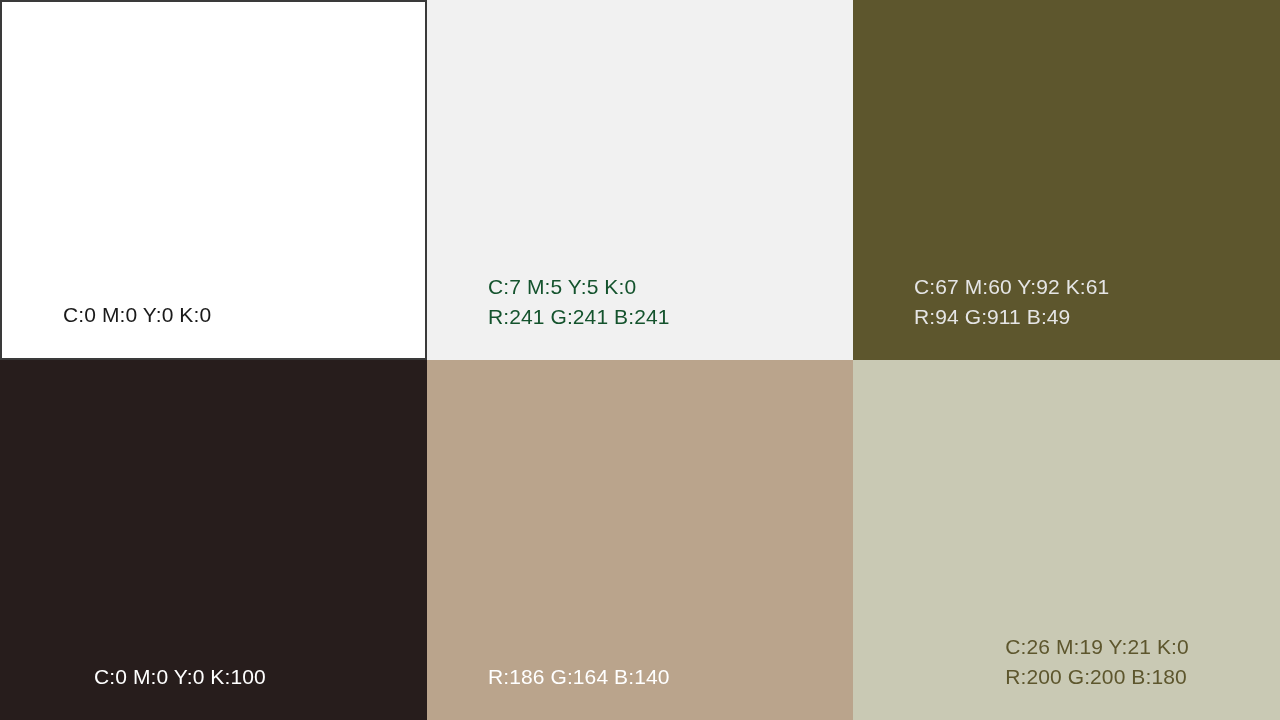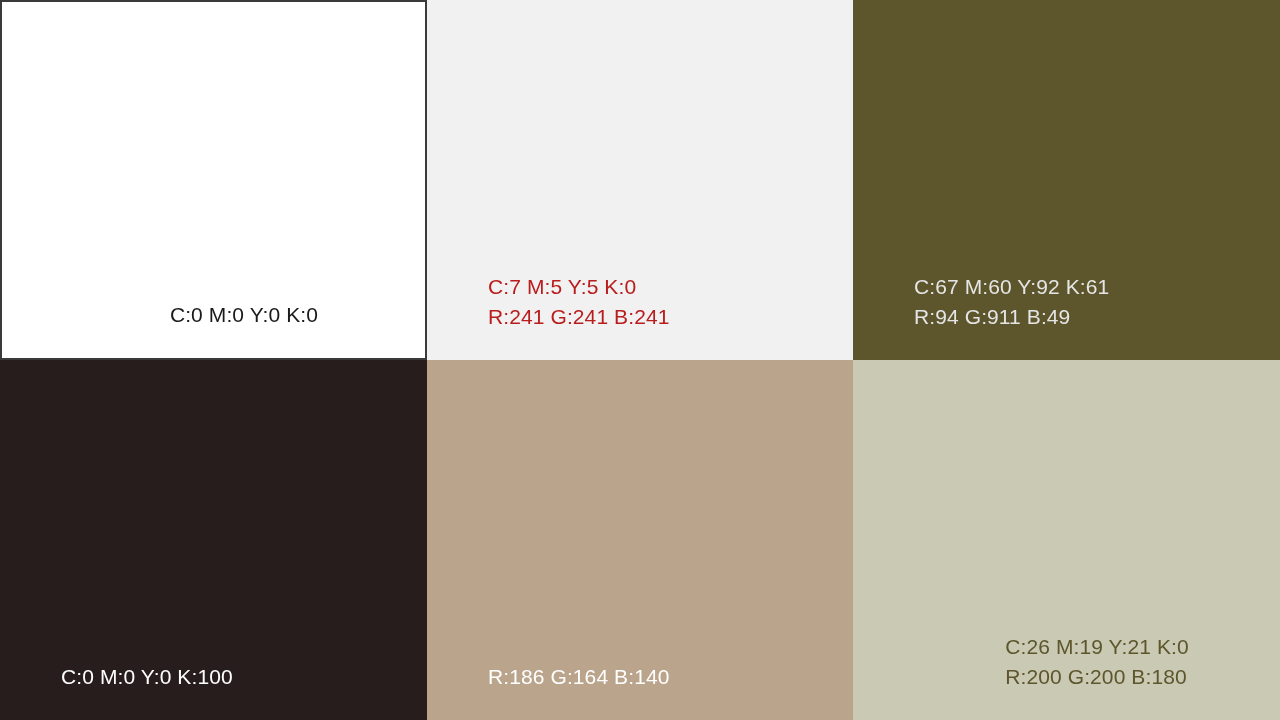--- a/index.html
+++ b/index.html
@@ -44,54 +44,54 @@
     font-size: 21px;
     letter-spacing: 0.1px;
     white-space: nowrap;
   }
 
   .caption-line {
     display: block;
   }
 
   
-  .cell-1 { grid-column: 1; grid-row: 1; text-align: center; }
+  .cell-1 { grid-column: 1; grid-row: 1; }
   .cell-2 { grid-column: 2; grid-row: 1; }
   .cell-3 { grid-column: 3; grid-row: 1; }
   .cell-4 { grid-column: 1; grid-row: 2; }
   .cell-5 { grid-column: 2; grid-row: 2; }
   .cell-6 { grid-column: 3; grid-row: 2; align-items: center; }
 </style>
 </head>
 <body>
 
 <div class="palette-grid">
 
   <div class="swatch outlined cell-1" style="background-color: rgb(255, 255, 255); border-color: rgb(58, 58, 58);">
     <div class="swatch-caption" style="color: rgb(26, 26, 26);">
       <span class="caption-line">C:0 M:0 Y:0 K:0</span>
     </div>
   </div>
 
   <div class="swatch cell-2" style="background-color: rgb(241, 241, 241);">
-    <div class="swatch-caption" style="color: #b91c1c;">
+    <div class="swatch-caption" style="color: #14532d;">
       <span class="caption-line">C:7 M:5 Y:5 K:0</span>
       <span class="caption-line">R:241 G:241 B:241</span>
     </div>
   </div>
 
   <div class="swatch cell-3" style="background-color: rgb(93, 86, 45);">
     <div class="swatch-caption" style="color: #e5e5e5;">
       <span class="caption-line">C:67 M:60 Y:92 K:61</span>
       <span class="caption-line">R:94 G:911 B:49</span>
     </div>
   </div>
 
   <div class="swatch cell-4" style="background-color: rgb(39, 29, 28);">
-    <div class="swatch-caption" style="color: rgb(255, 255, 255);">
+    <div class="swatch-caption" style="color: rgb(255, 255, 255); margin-left: 33px;">
       <span class="caption-line">C:0 M:0 Y:0 K:100</span>
     </div>
   </div>
 
   <div class="swatch cell-5" style="background-color: rgb(186, 164, 140);">
     <div class="swatch-caption" style="color: rgb(255, 255, 255);">
       <span class="caption-line">R:186 G:164 B:140</span>
     </div>
   </div>
 

